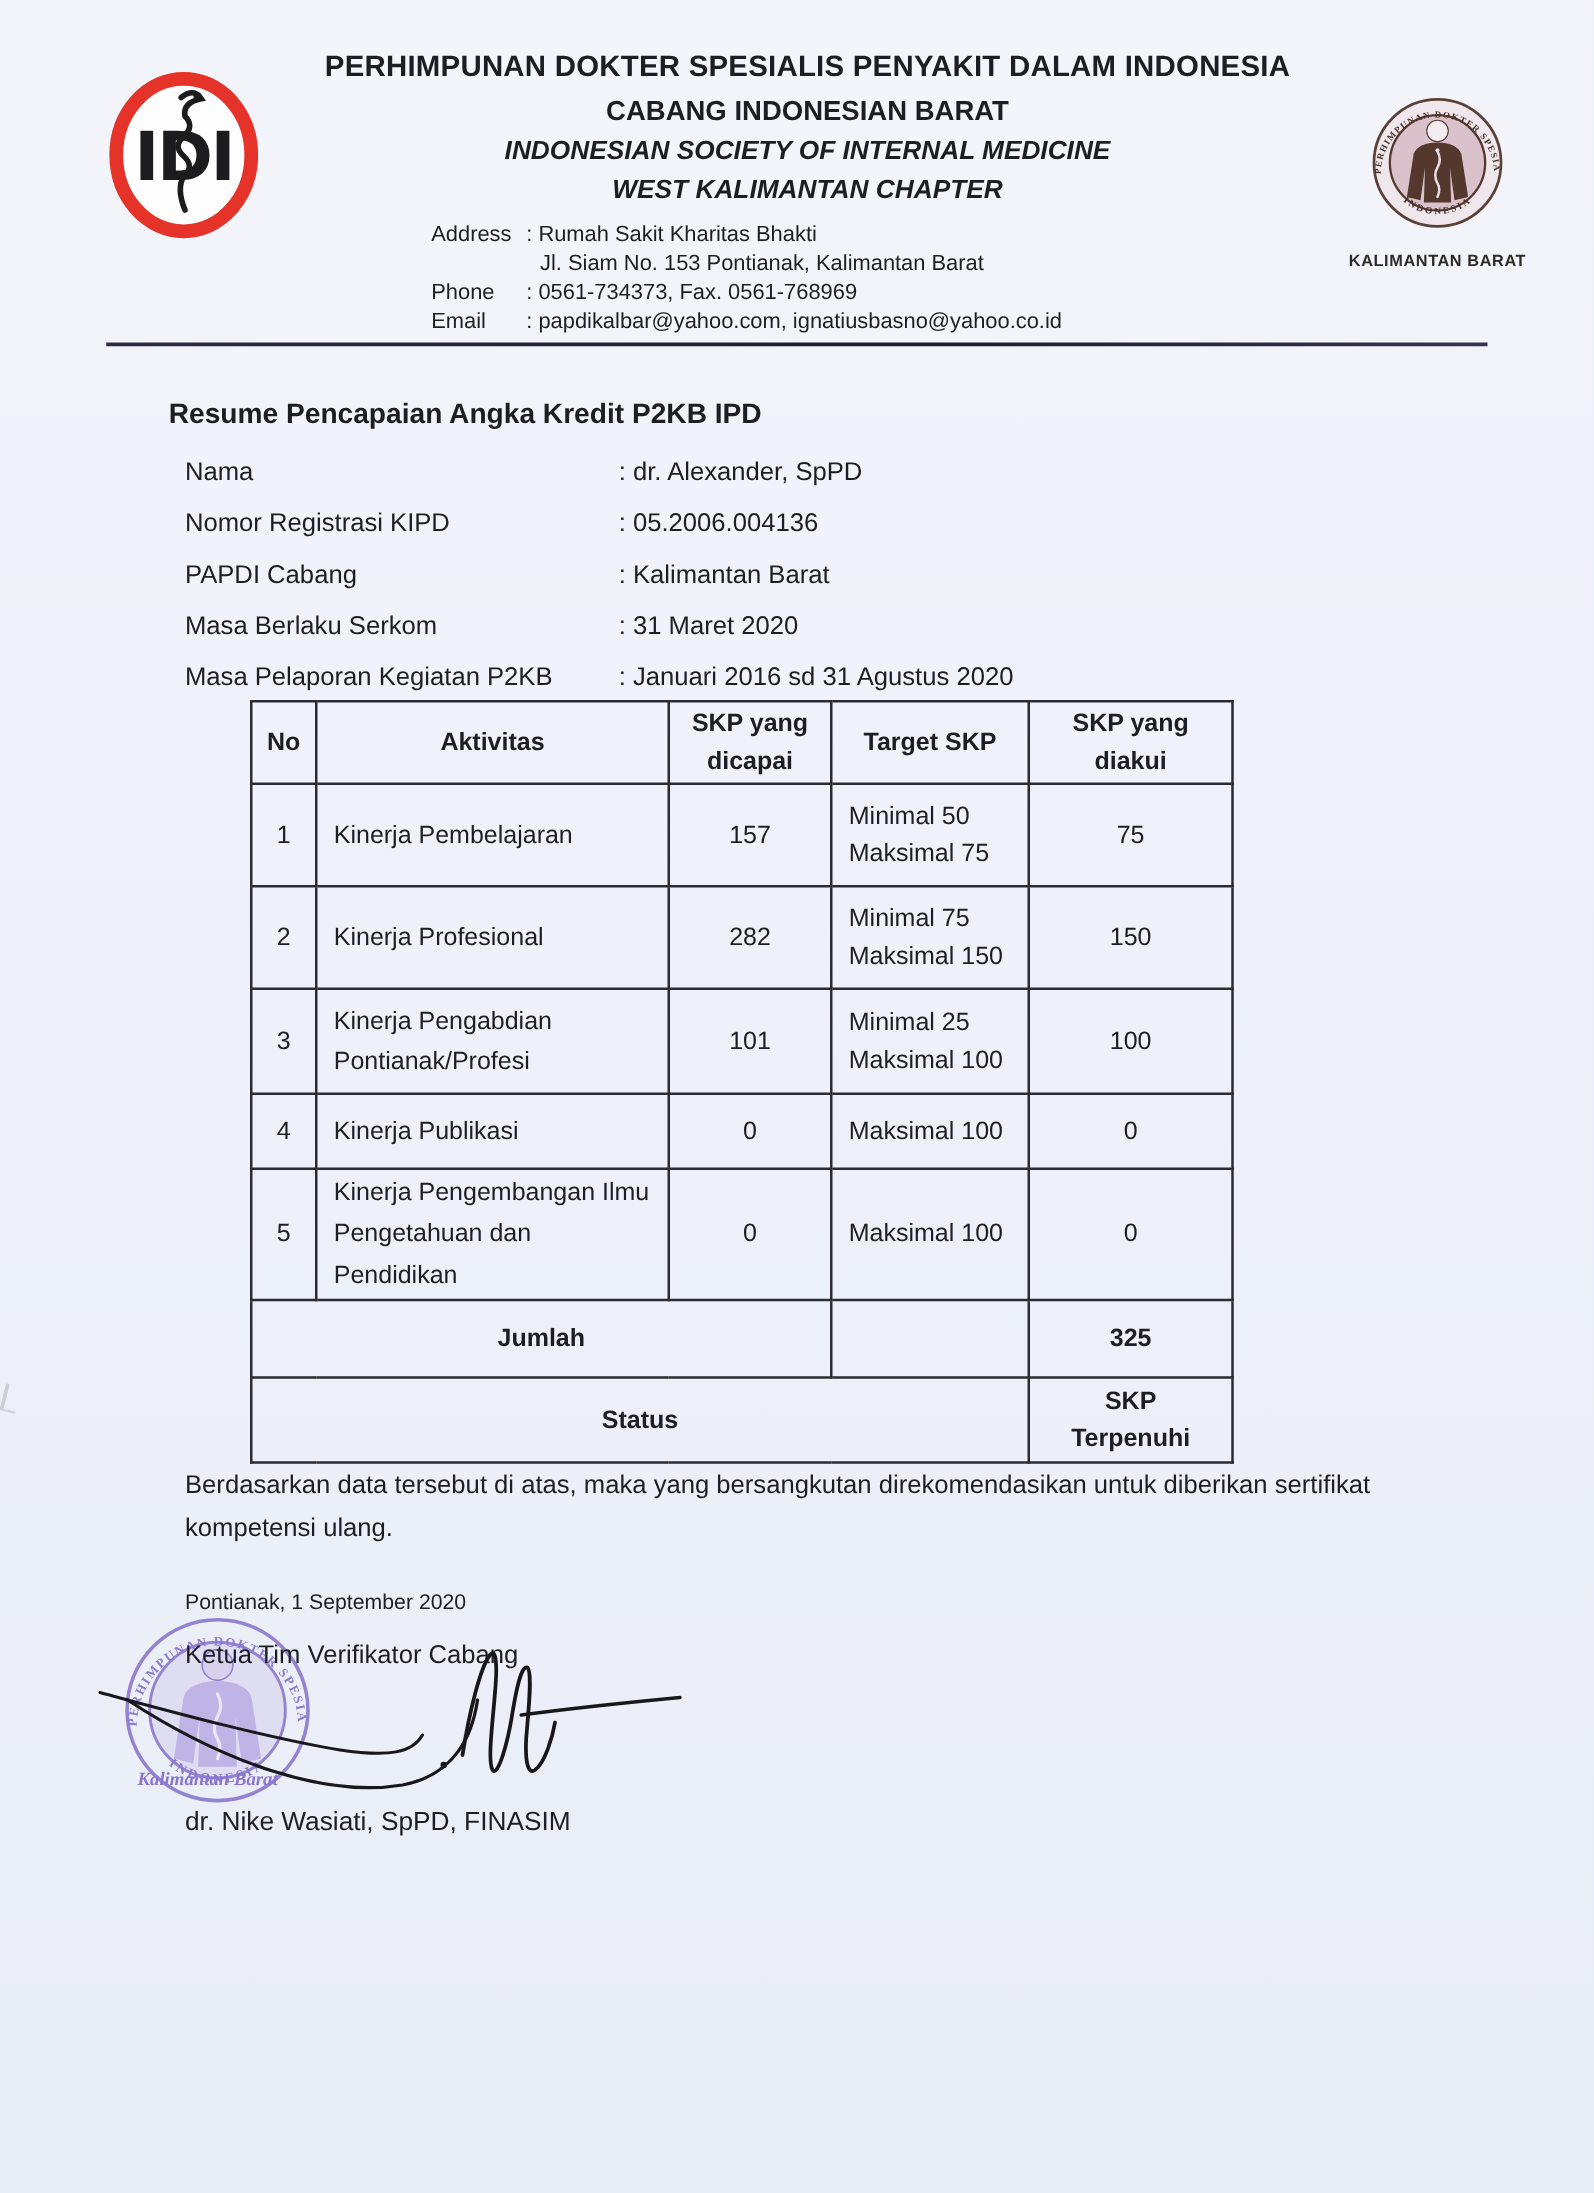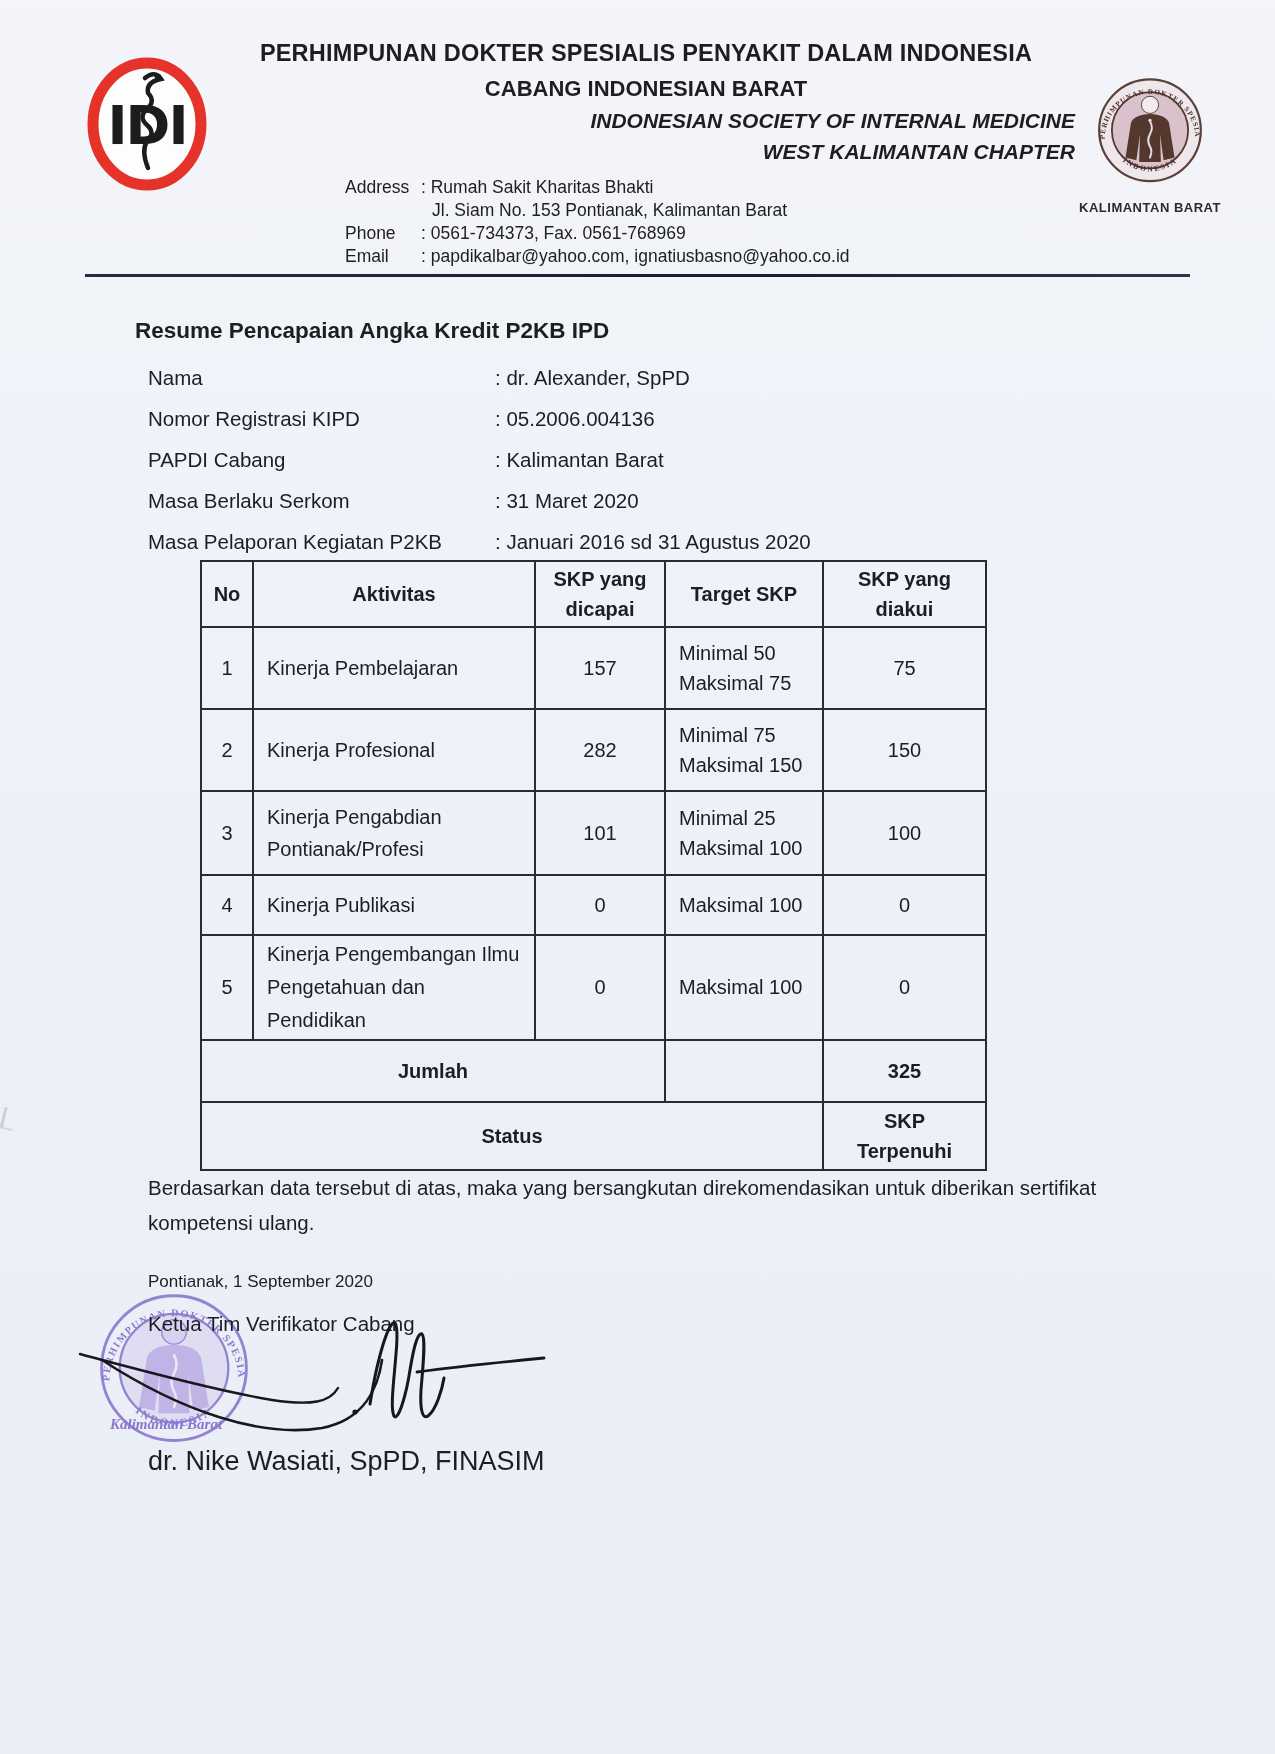--- a/index.html
+++ b/index.html
@@ -13,21 +13,21 @@
     font-family: "Liberation Sans", sans-serif;
     color: #1d1d24;
     overflow: hidden;
   }
   
   .letterhead { position: absolute; top: 34px; left: 85px; right: 50px; display: flex; }
   .idi-logo-wrap { width: 132px; padding-top: 22px; flex: 0 0 auto; }
   .head-center { flex: 1 1 auto; text-align: center; padding-top: 6px; }
   .org-line1 { font-size: 23.5px; font-weight: 700; letter-spacing: .2px; }
   .org-line2 { font-size: 22px;  font-weight: 700; margin-top: 9px; }
-  .org-en    { font-size: 21px;  font-weight: 700; font-style: italic; margin-top: 7px; text-align: right; }
+  .org-en    { font-size: 21px;  font-weight: 700; font-style: italic; margin-top: 7px; }
   .contact { margin-top: 12px; margin-left: 128px; text-align: left; font-size: 17.5px; line-height: 23px; }
   .contact-row { display: flex; }
   .contact-label { width: 76px; flex: 0 0 auto; }
   .contact-indent { padding-left: 11px; }
   .papdi-wrap { width: 150px; flex: 0 0 auto; text-align: center; padding-top: 40px; }
   .papdi-caption { margin-top: 4px; font-size: 13px; font-weight: 700; letter-spacing: .5px; color: #2e2a28; }
   .rule { position: absolute; top: 274px; left: 85px; width: 1105px; height: 3px;
           background: linear-gradient(90deg, #2a2a44, #1c1c30 60%, #343452); }
   
   .doc-title { position: absolute; top: 318px; left: 135px; width: 1000px; text-align: left;
@@ -44,21 +44,21 @@
   .pre { white-space: pre-line; line-height: 30px; }
   .para { position: absolute; top: 1170px; left: 148px; width: 1022px; font-size: 20.5px; line-height: 35px; }
   
   .sig-place { position: absolute; top: 1272px; left: 148px; font-size: 17px; z-index: 2; }
   .sig-role  { position: absolute; top: 1312px; left: 148px; font-size: 20.5px; z-index: 2; }
   .stamp-svg { position: absolute; top: 1288px; left: 90px; z-index: 1; opacity: .92; }
   .stamp-caption { position: absolute; top: 1416px; left: 110px; z-index: 1;
                    font-family: "Liberation Serif", serif; font-style: italic; font-weight: 700;
                    font-size: 15px; color: #8a76cf; }
   .ink-svg { position: absolute; top: 1316px; left: 72px; z-index: 3; }
-  .sig-name { position: absolute; top: 1446px; left: 148px; font-size: 27px; z-index: 4; }
+  .sig-name { position: absolute; top: 1446px; left: 148px; font-size: 21px; z-index: 4; }
   .scan-mark { position: absolute; top: 1108px; left: 2px; width: 10px; height: 20px;
                border-left: 3px solid #c3c7d1; border-bottom: 2px solid #cdd1da; transform: rotate(14deg); opacity: .8; }
 </style>
 </head>
 <body>
 
 <div class="page">
 
   <div class="letterhead">
 

